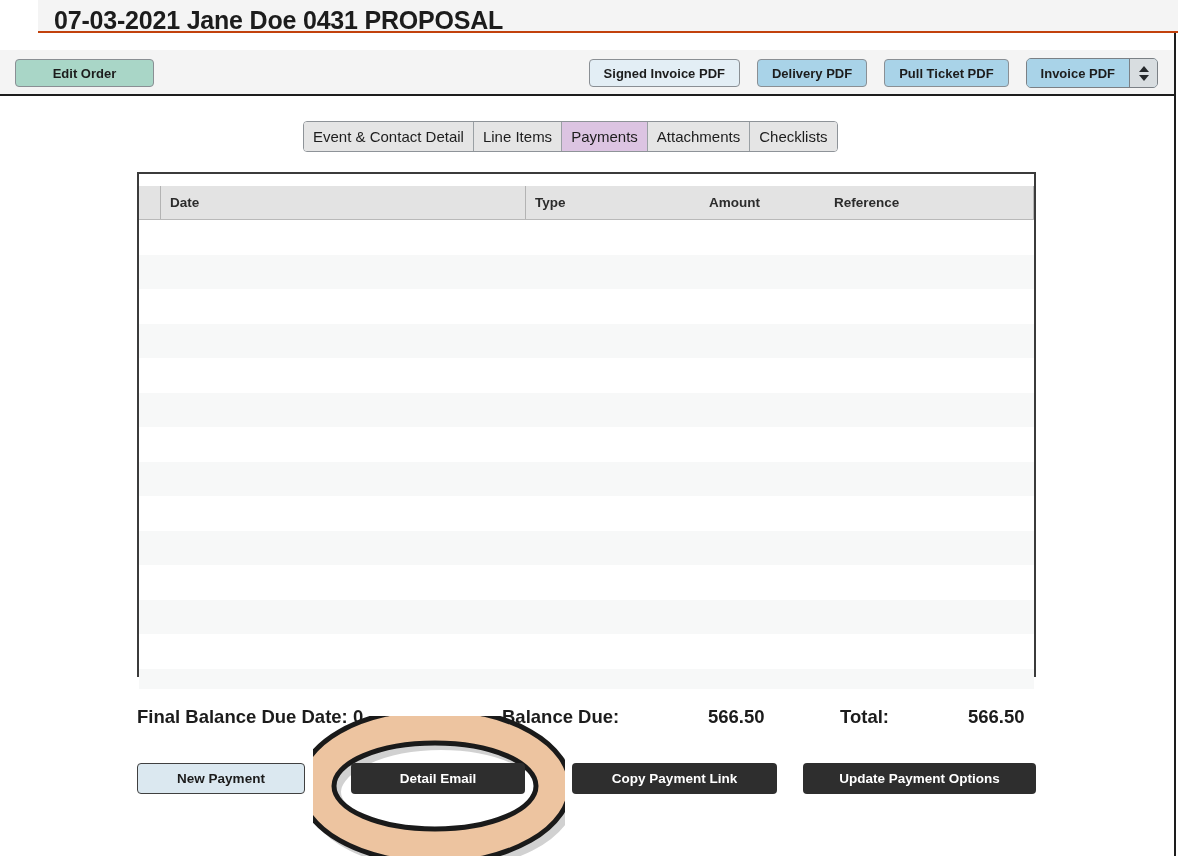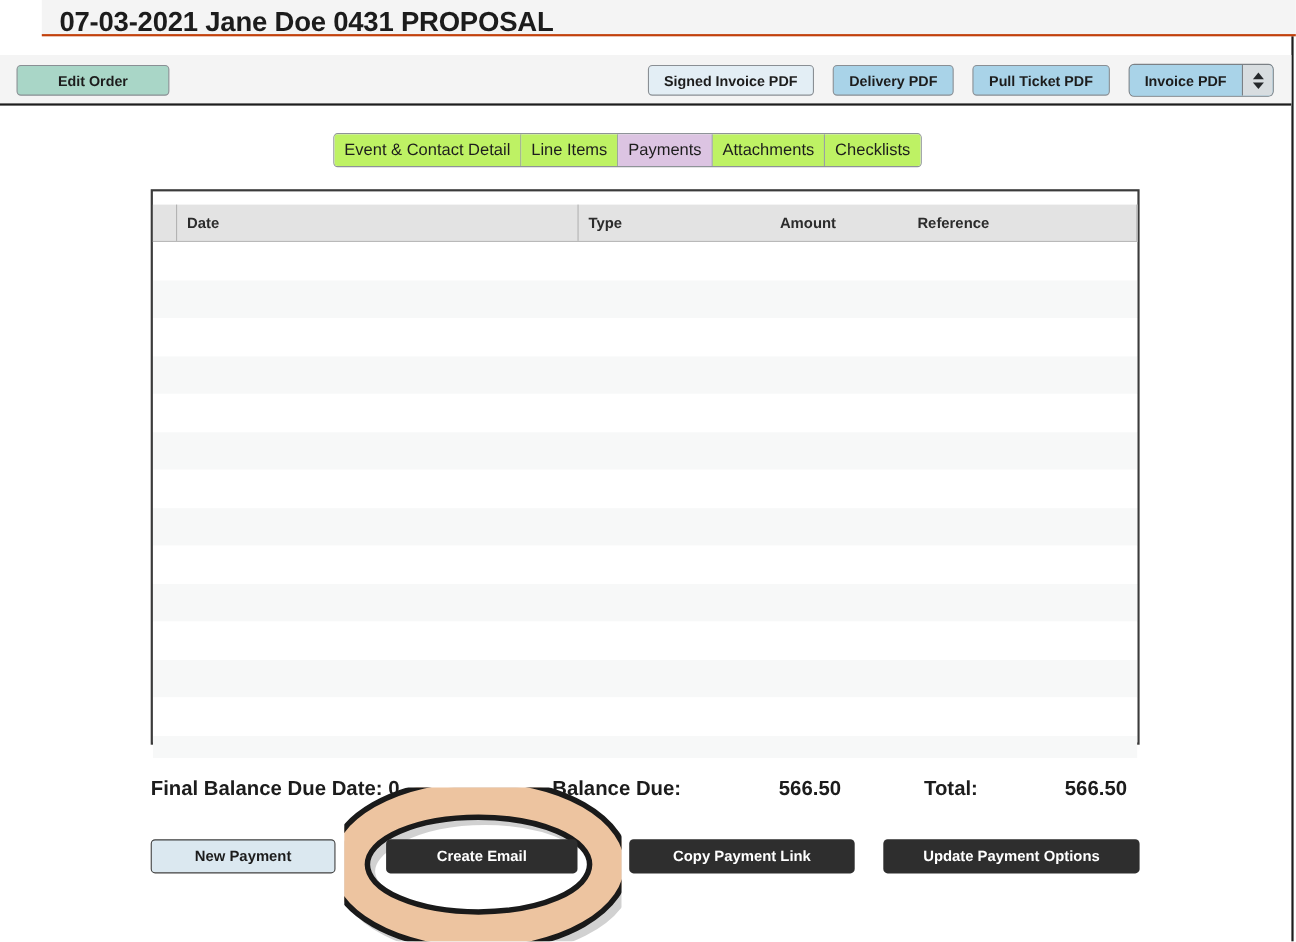--- a/index.html
+++ b/index.html
@@ -143,21 +143,21 @@
     overflow: hidden;
     background: #ffffff;
   }
   .tab {
     font-size: 15px;
     color: #1d1d1d;
     padding: 0 9px;
     display: flex;
     align-items: center;
     border-right: 1px solid #9aa0a4;
-    background: #bef264;
+    background: #e5e5e5;
     cursor: pointer;
     white-space: nowrap;
   }
   .tab:last-child { border-right: none; }
   .tab.active { background: #dcc4e2; }
 
   
   #payments-table {
     position: absolute;
     left: 137px; top: 172px;
@@ -353,21 +353,21 @@
   <div id="summary-row">
     <span id="final-balance-due-date">Final Balance Due Date: 0</span>
     <span id="balance-due-label">Balance Due:</span>
     <span id="balance-due-value">566.50</span>
     <span id="total-label">Total:</span>
     <span id="total-value">566.50</span>
   </div>
 
   <div id="action-row">
     <div class="action-btn" id="new-payment-btn">New Payment</div>
-    <div class="action-btn" id="create-email-btn">Create Email</div>
+    <div class="action-btn" id="create-email-btn">Detail Email</div>
     <div class="action-btn" id="copy-payment-link-btn">Copy Payment Link</div>
     <div class="action-btn" id="update-payment-options-btn">Update Payment Options</div>
   </div>
 
   <svg id="highlight-ellipse" viewBox="0 0 252 140" xmlns="http://www.w3.org/2000/svg">
     <ellipse cx="128" cy="76" rx="118" ry="60" fill="none" stroke="#c9c9c9" stroke-width="36" opacity="0.85"></ellipse>
     <ellipse cx="122" cy="70" rx="118" ry="60" fill="none" stroke="#edc4a0" stroke-width="34"></ellipse>
     <ellipse cx="122" cy="70" rx="135" ry="77" fill="none" stroke="#1a1a1a" stroke-width="5"></ellipse>
     <ellipse cx="122" cy="70" rx="101" ry="43" fill="none" stroke="#1a1a1a" stroke-width="5"></ellipse>
   </svg>

